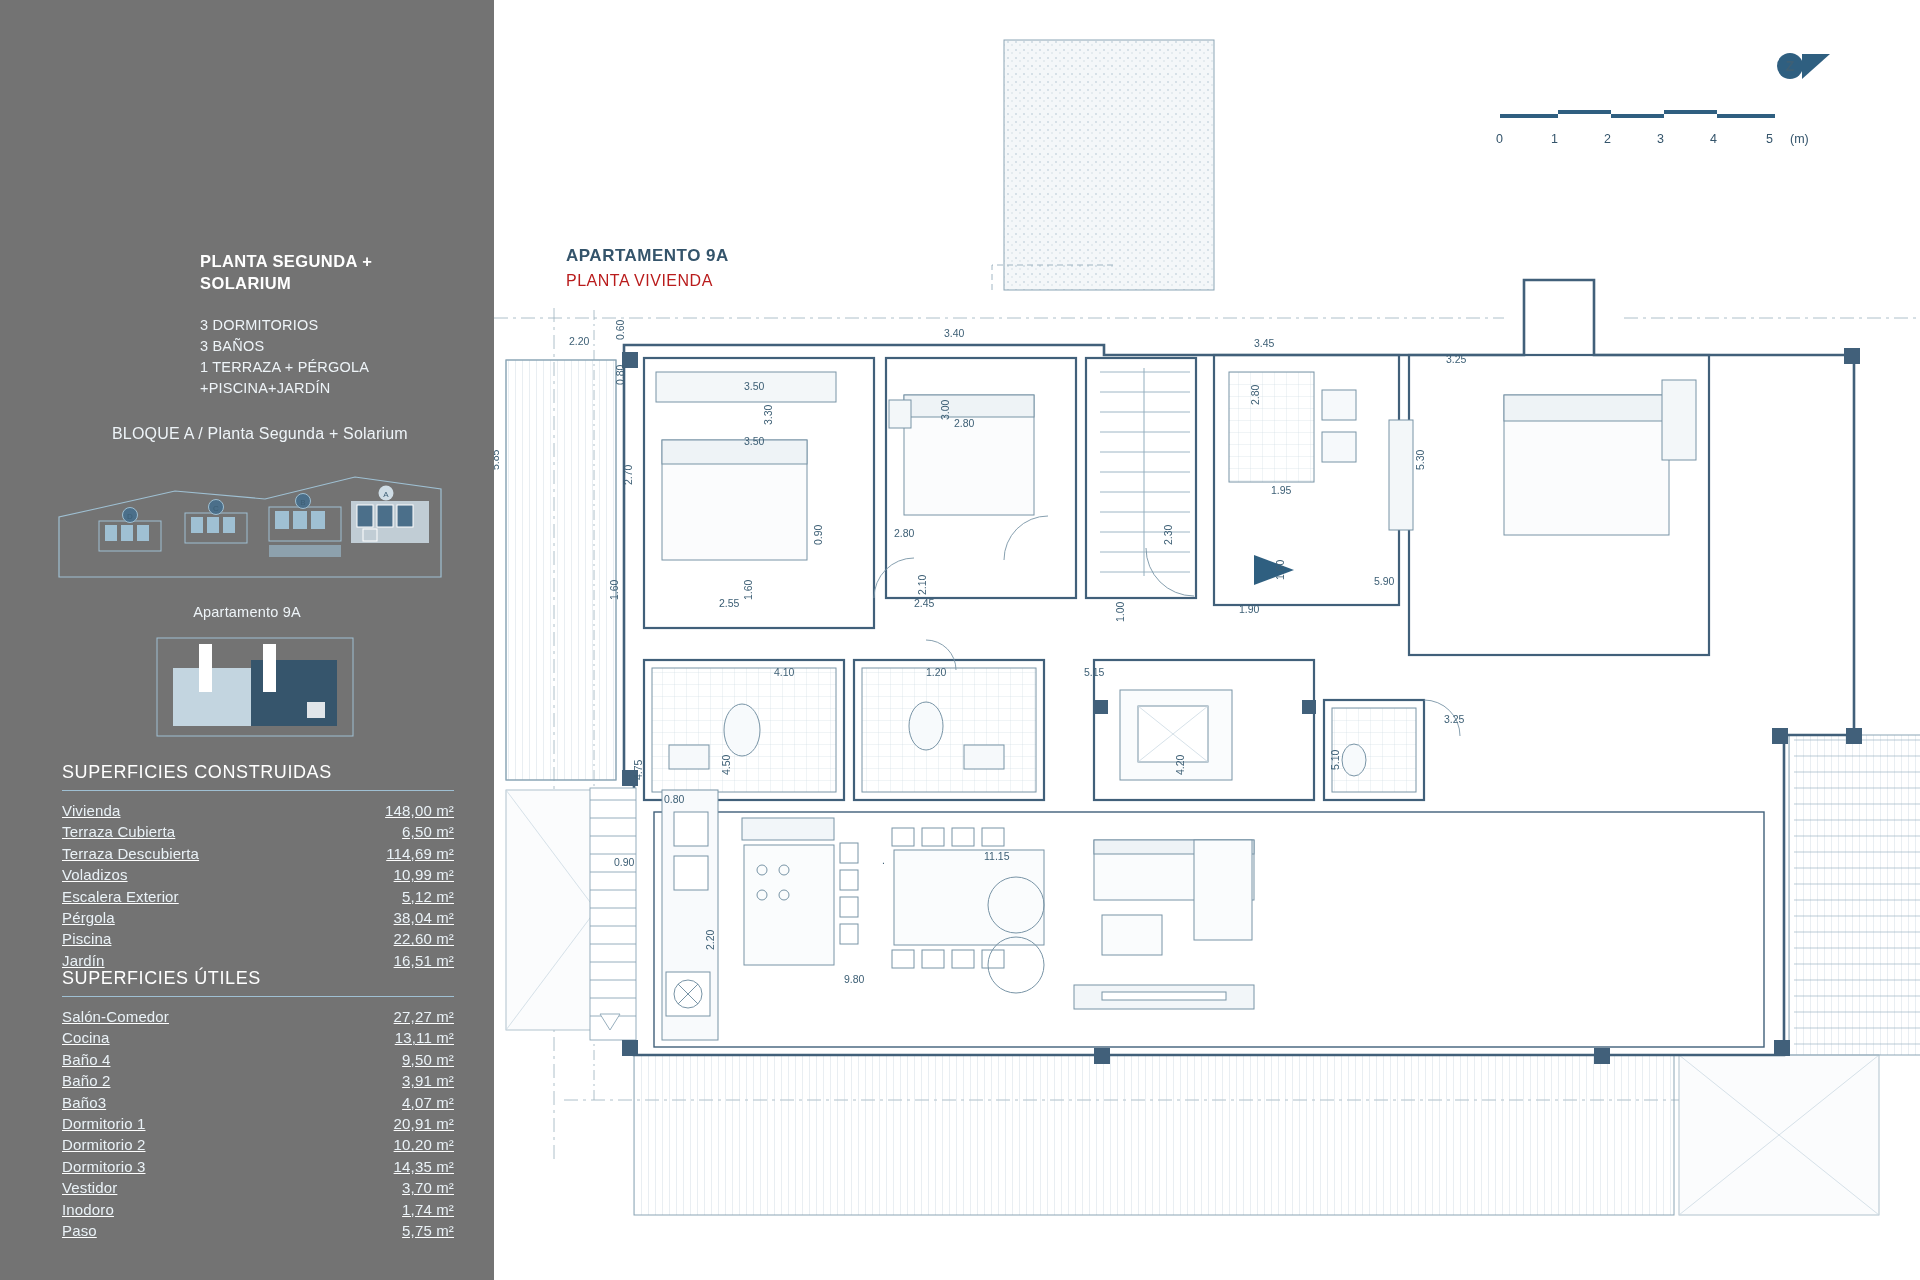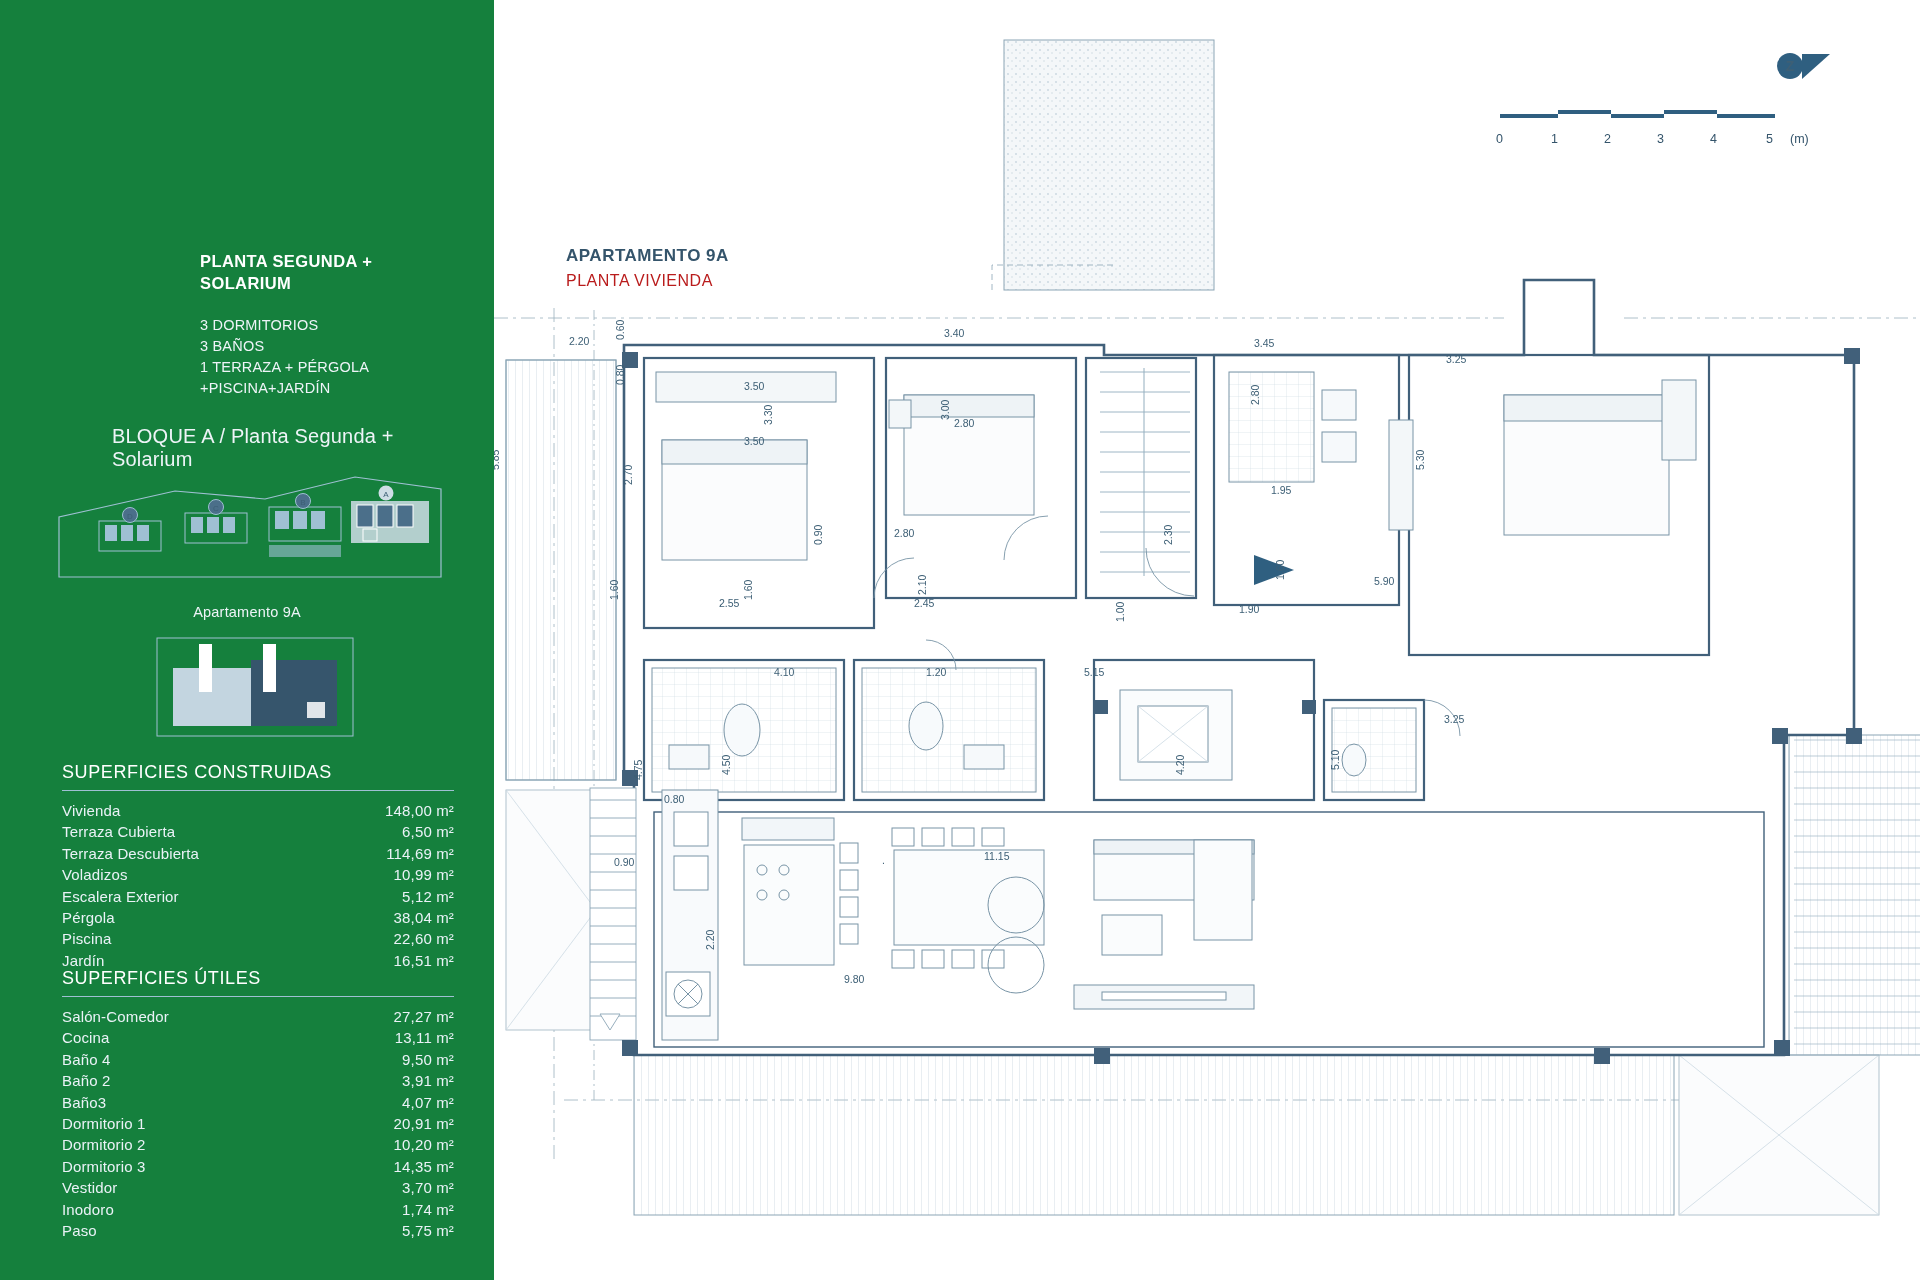--- a/index.html
+++ b/index.html
@@ -7,55 +7,55 @@
     width:1920px;height:1280px;overflow:hidden;
     background:#ffffff;
     font-family:"Liberation Sans",sans-serif;
     color:#2f4a5c;
   }
   #root{position:relative;width:1920px;height:1280px;}
 
   
   .sidebar{
     position:absolute;left:0;top:0;width:494px;height:1280px;
-    background:#15803d;color:#ffffff;
+    background:#737373;color:#ffffff;
   }
   .sb-title{
     position:absolute;left:200px;top:250px;width:260px;
     font-size:16.5px;font-weight:bold;letter-spacing:.4px;line-height:1.35;
     text-transform:uppercase;
   }
   .sb-specs{
     position:absolute;left:200px;top:315px;width:260px;
     font-size:14.5px;line-height:1.46;letter-spacing:.2px;color:#eef4f8;
   }
   .sb-block{
     position:absolute;left:112px;top:425px;width:340px;
-    font-size:20px;letter-spacing:.2px;color:#eef4f8;
+    font-size:16px;letter-spacing:.2px;color:#eef4f8;
   }
   .sb-keyplan{
     position:absolute;left:55px;top:465px;width:390px;height:120px;
   }
   .sb-aptlabel{
     position:absolute;left:0;top:604px;width:494px;text-align:center;
     font-size:14.5px;color:#eef4f8;letter-spacing:.2px;
   }
   .sb-minimap{
     position:absolute;left:155px;top:630px;width:200px;height:115px;
   }
 
   .sb-sec{
     position:absolute;left:62px;width:392px;
   }
   .sb-sec h3{
     margin:0;font-size:18px;font-weight:normal;letter-spacing:.6px;
     color:#ffffff;text-transform:uppercase;padding-bottom:7px;
     border-bottom:1px solid #9fc0d3;
   }
-  .rowlist{margin-top:9px;}
+  .rowlist{margin-top:9px;text-decoration:underline;}
   .row{
     display:flex;justify-content:space-between;align-items:baseline;
     font-size:15px;line-height:21.4px;color:#eaf2f7;letter-spacing:.15px;
   }
   .row .val{font-variant-numeric:tabular-nums;}
 
   
   .plan{
     position:absolute;left:494px;top:0;width:1426px;height:1280px;
     background:#ffffff;

